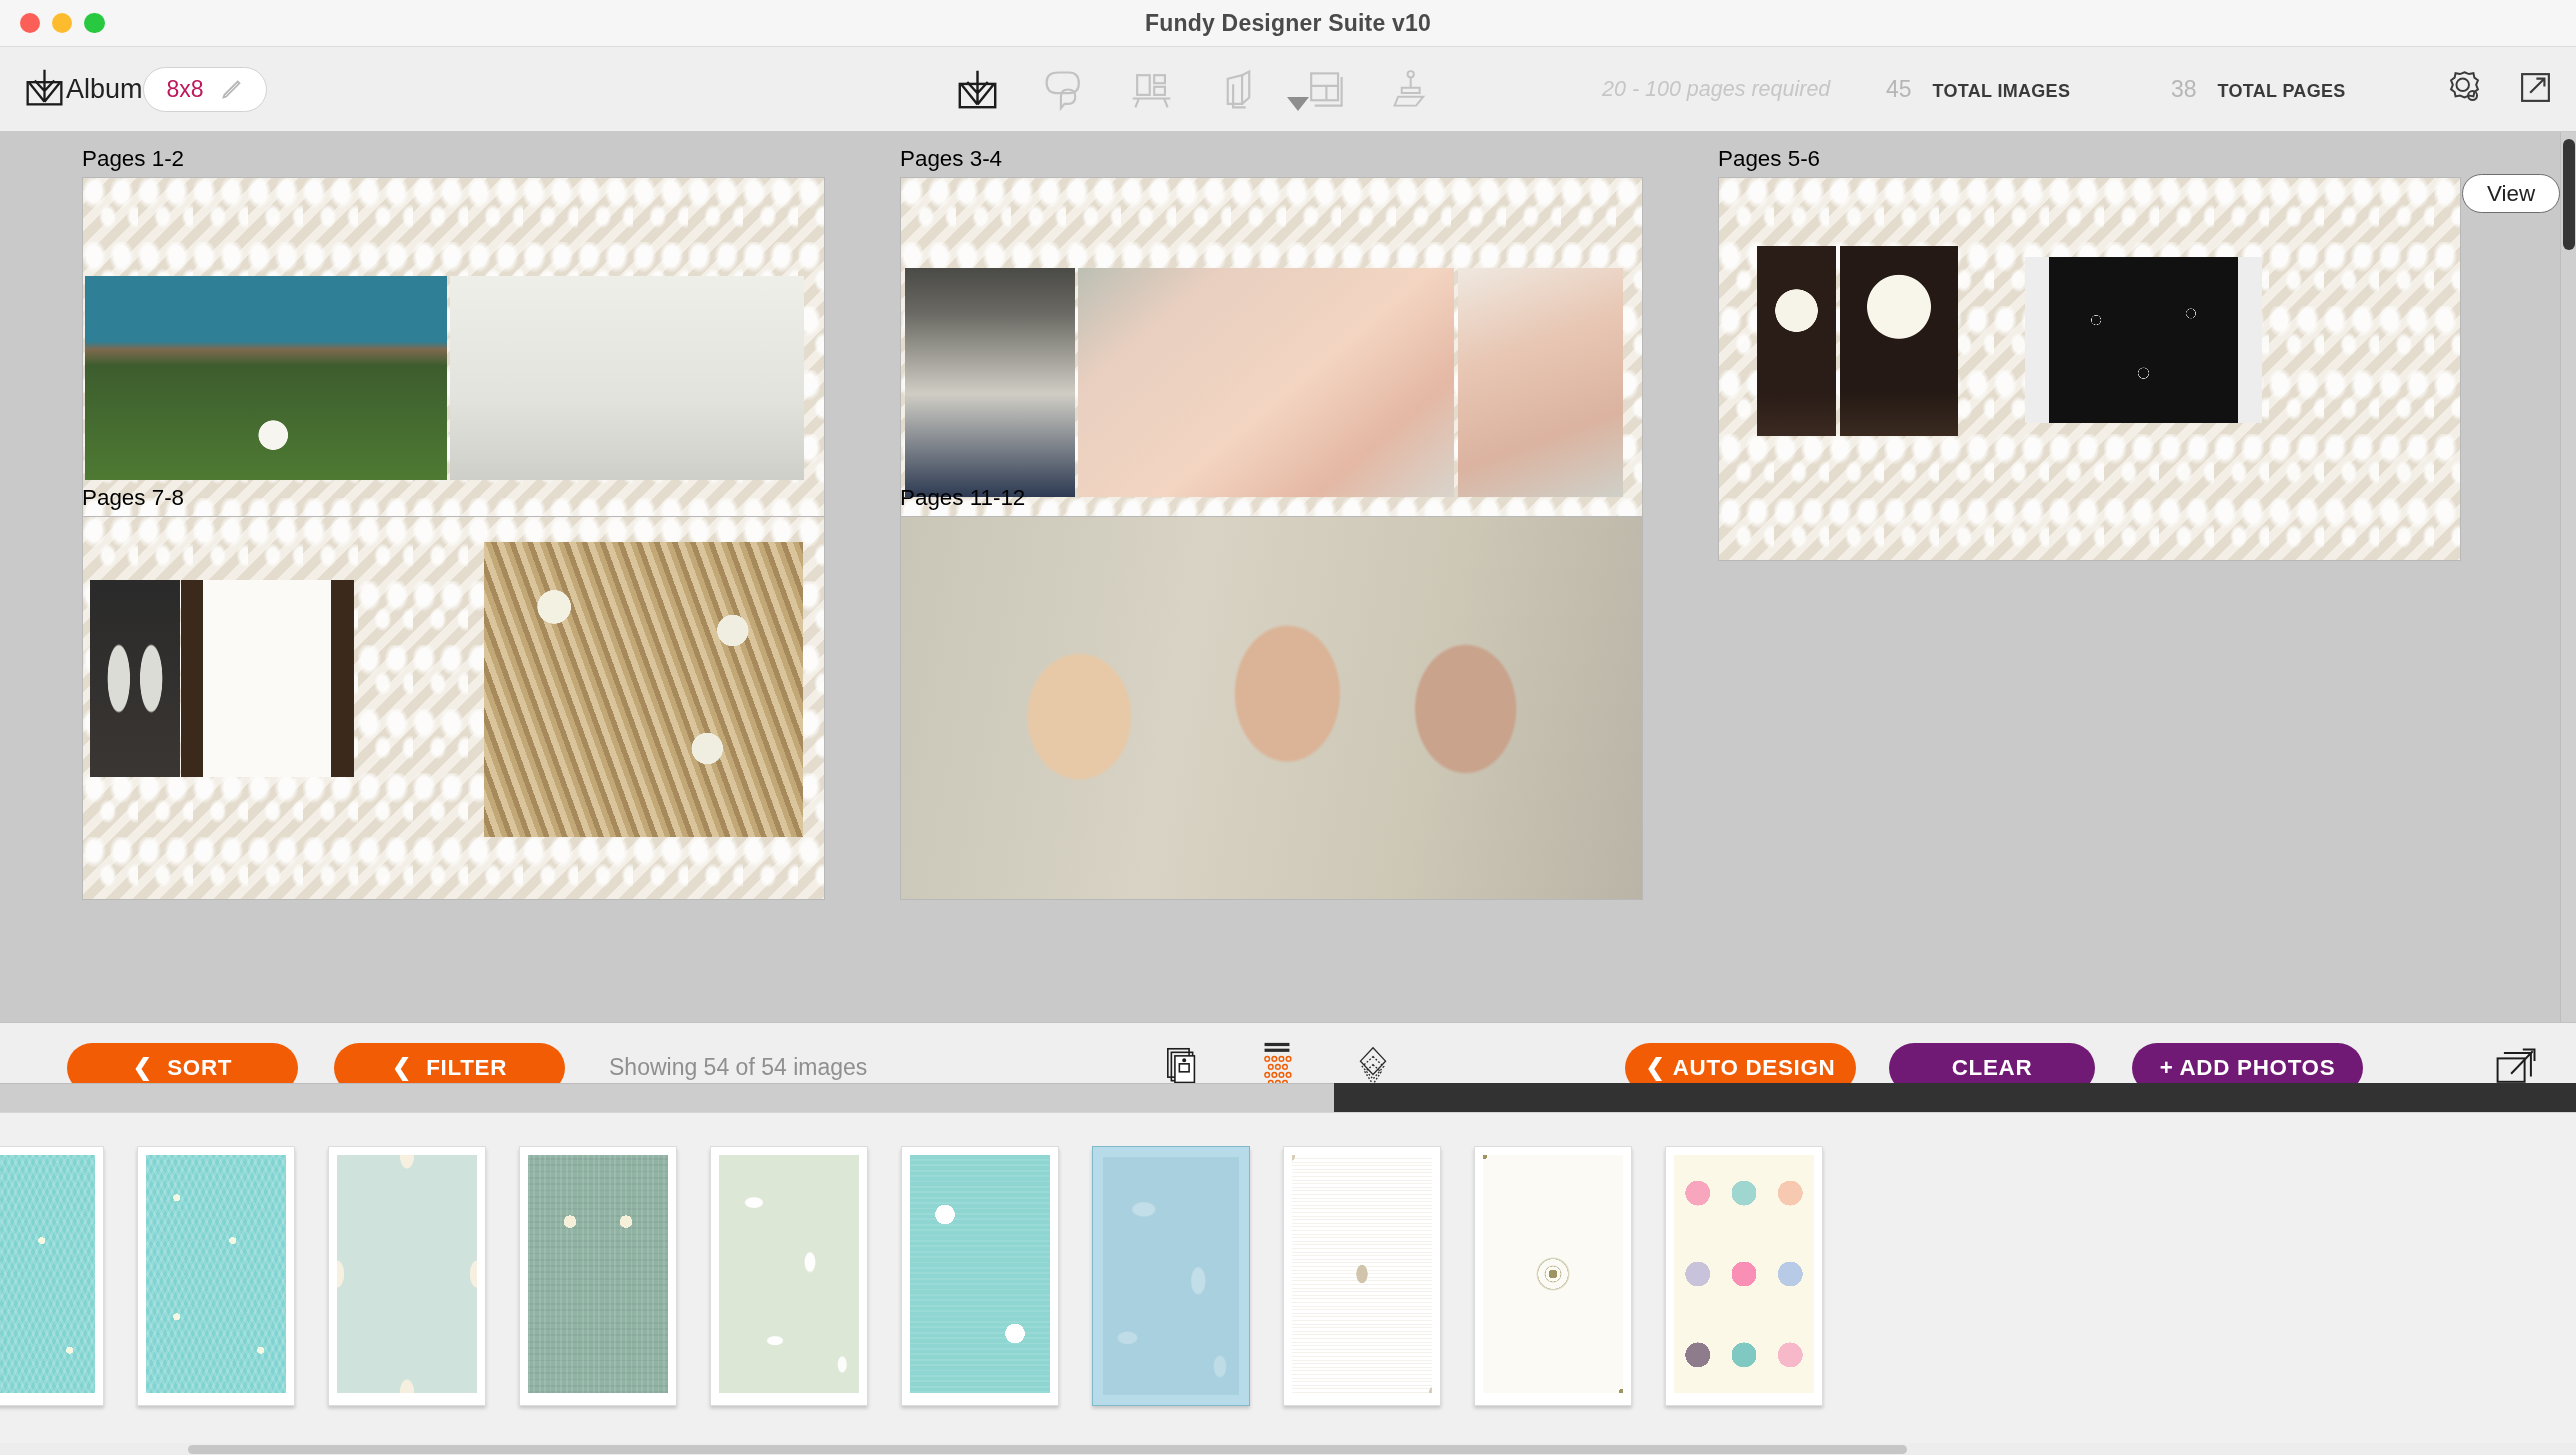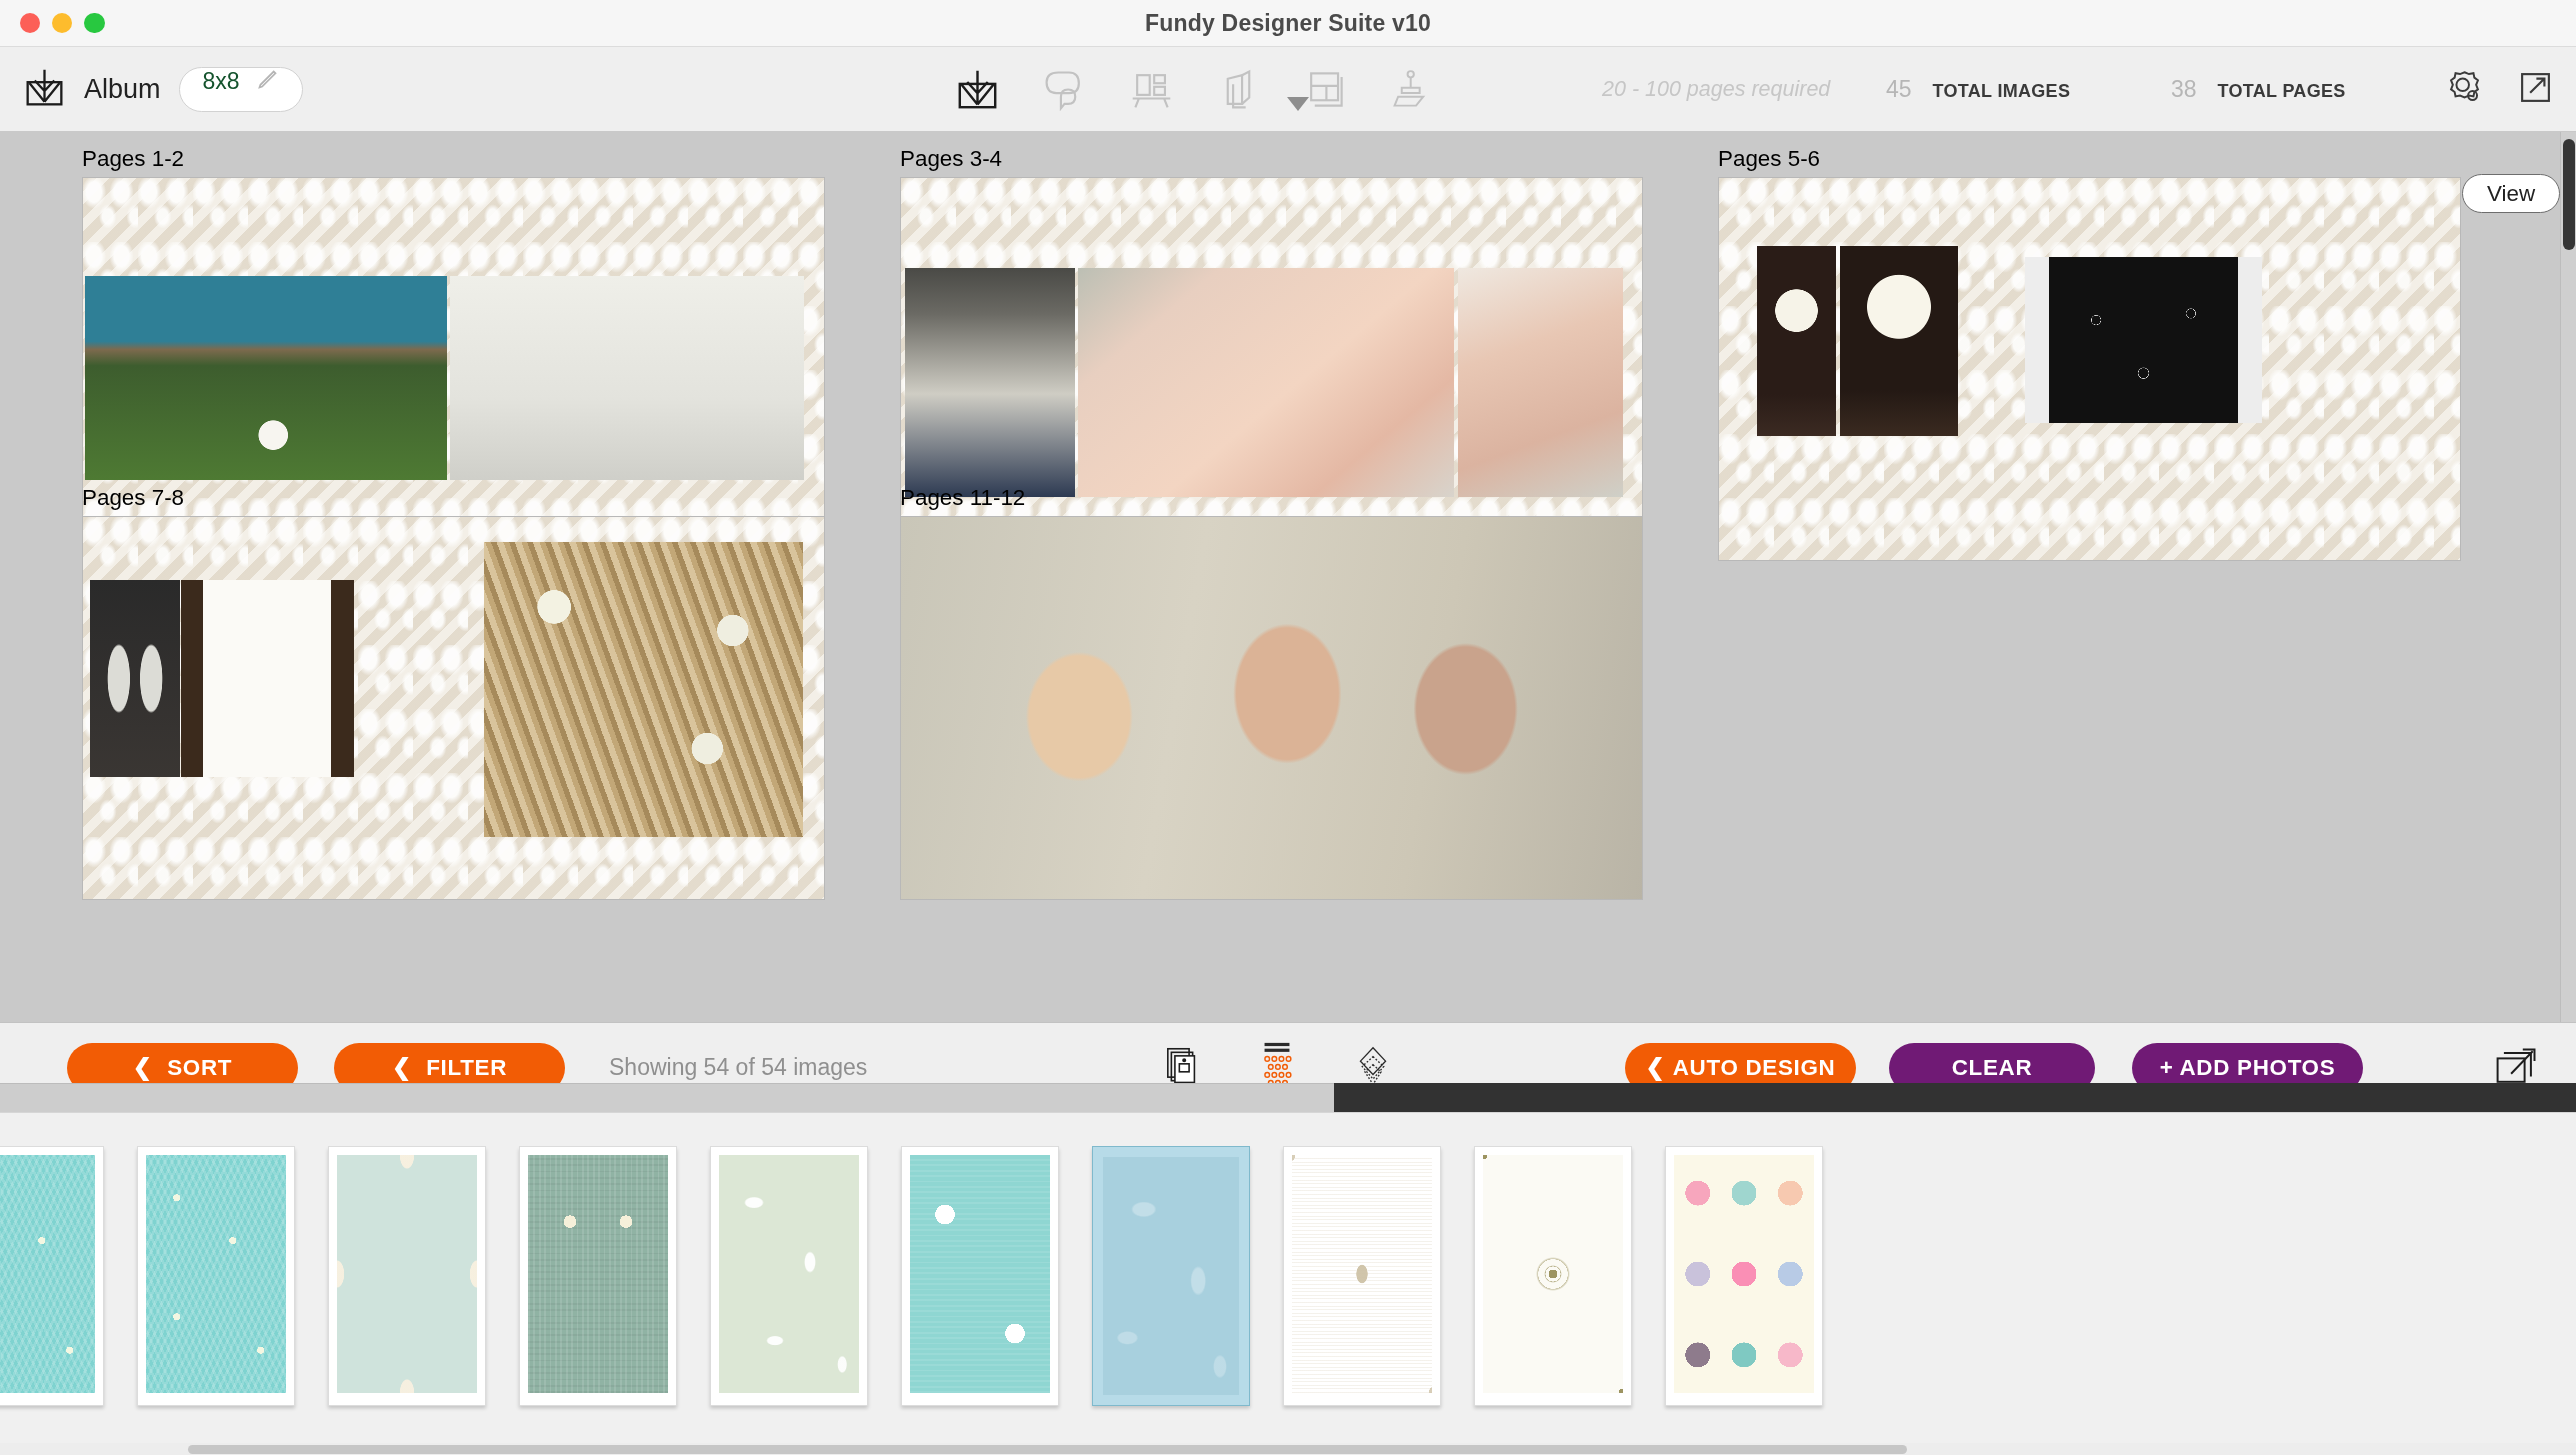--- a/index.html
+++ b/index.html
@@ -32,27 +32,27 @@
   }
 
   
   .appbar {
     position: relative;
     height: 85px;
     background: #efefef;
     border-bottom: 0.9px solid #c9c9c9;
     display: flex; align-items: center;
   }
-  .appbar-left { display: flex; align-items: center; gap: 18px; padding-left: 23px; }
+  .appbar-left { display: flex; align-items: center; padding-left: 23px; }
   .album-label { font-size: 27px; color: #222; }
   .size-chip {
-    display: flex; align-items: flex-start; gap: 16px;
+    display: flex; align-items: center; gap: 16px;
     background: #ffffff; border: 0.9px solid #d2d2d2;
     border-radius: 25px; height: 45px; padding: 0 23px;
-    font-size: 23px; color: #14532d;
+    font-size: 23px; color: #be185d;
   }
   .pencil { width: 23px; height: 23px; }
 
   .appbar-center {
     position: absolute; left: 953px; top: 0; height: 85px;
     display: flex; align-items: center; gap: 39px;
   }
   .tool-icon { width: 48px; height: 48px; display: flex; align-items: center; justify-content: center; }
   .tool-icon.active svg { stroke: #1c1c1c; }
   .tool-icon svg { stroke: #c2c2c2; fill: none; }

